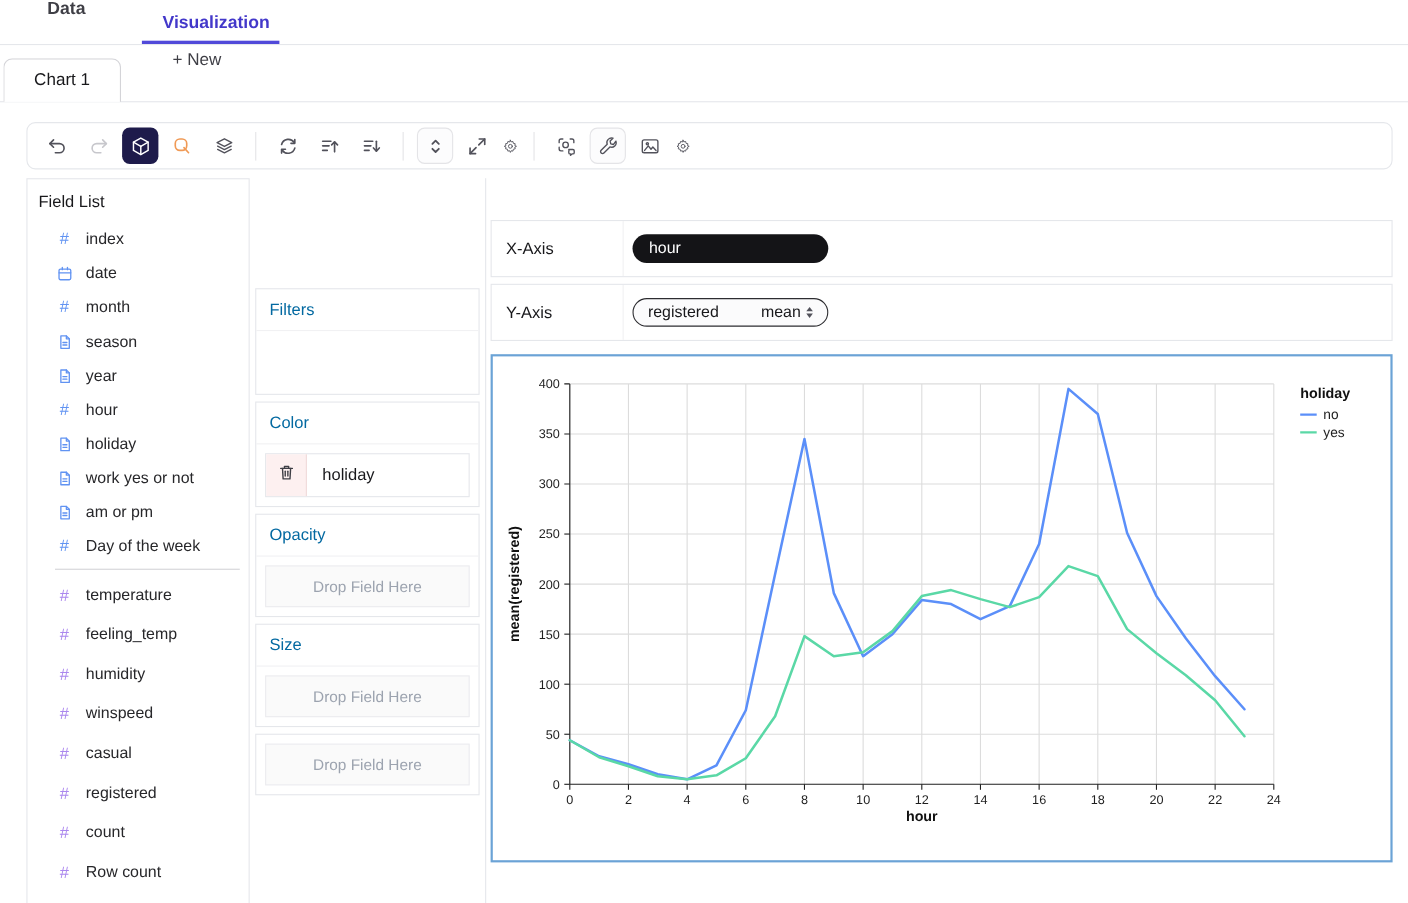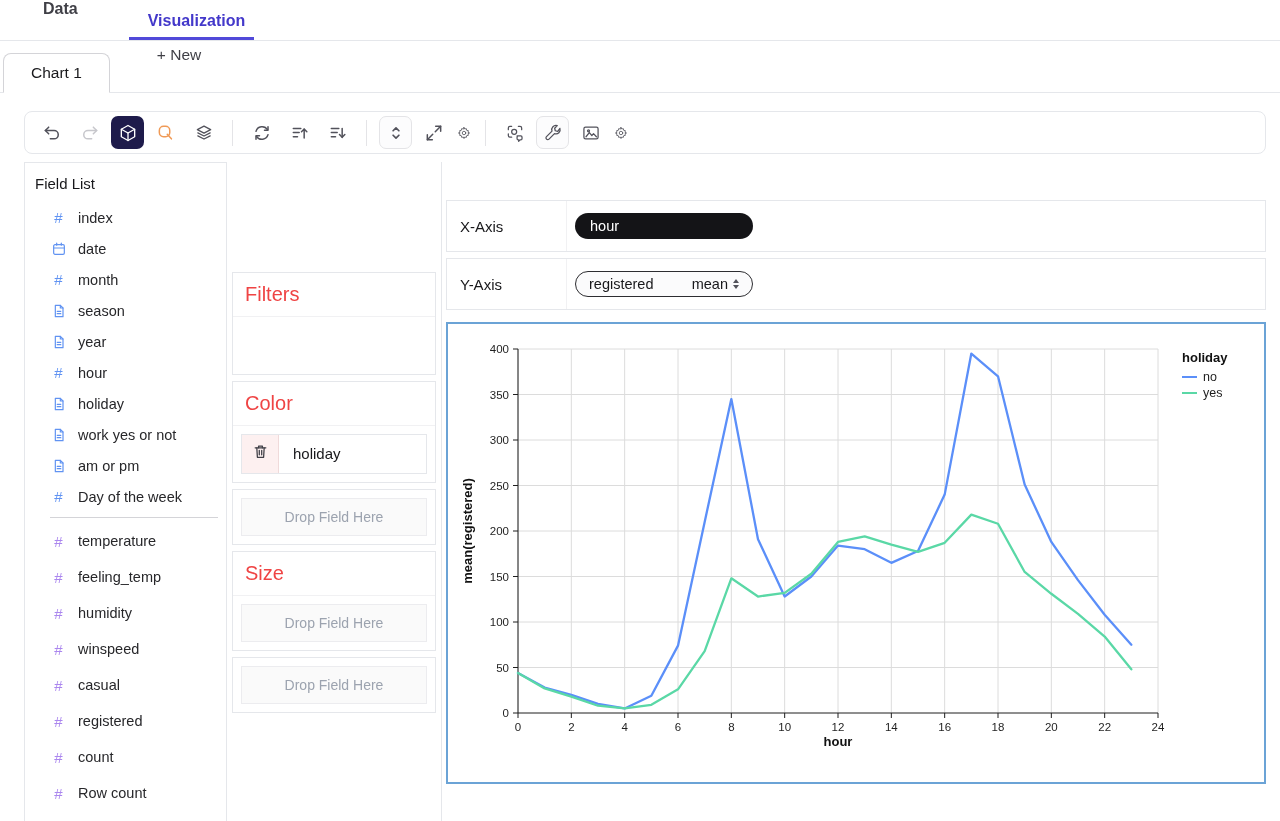--- a/index.html
+++ b/index.html
@@ -58,21 +58,21 @@
   .f-icon svg { width:16px; height:16px; }
   .f-icon.hash { font-size:15px; font-weight:400; }
   .dim .f-icon { color:#6193f2; }
   .mea .f-icon { color:#ab87ee; }
   .f-label { font-size:14.5px; color:#27272a; white-space:nowrap; }
   .f-divider { border:none; border-top:1px solid #d4d4d8; margin:5px 8px 5px 15px; }
 
   .encodings { width:204px; margin-left:5px; display:flex; flex-direction:column;
                gap:6px; }
   .section { border:1px solid #e5e7eb; background:#fff; }
-  .sec-h { padding:10px 12px; font-size:20px; color:#ef4444;
+  .sec-h { padding:10px 12px; font-size:15px; color:#0369a1;
            border-bottom:1px solid #f1f1f3; }
   .sec-empty { height:57px; }
   .dropzone { margin:8px; height:38px; border:1px solid #ececef; background:#fafafa;
               display:flex; align-items:center; justify-content:center;
               font-size:14px; color:#9ca3af; }
   .chip { margin:8px; border:1px solid #e5e7eb; height:40px; display:flex;
           align-items:stretch; background:#fff; }
   .chip-trash { width:37px; background:#fdf0f0; border-right:1px solid #f0dada;
                 display:flex; align-items:center; justify-content:center;
                 color:#3f3f46; cursor:pointer; }
@@ -420,20 +420,21 @@
                   <path d="M9.3 6.8 V4.3 h5.4 v2.5"></path>
                   <path d="M6.8 6.8 l0.8 13.4 h8.8 l0.8 -13.4"></path>
                   <path d="M10.3 10.5 v6.2"></path>
                   <path d="M13.7 10.5 v6.2"></path>
                 </svg></span>
           </span>
           <span class="chip-label">holiday</span>
         </div>
       </div>
       <div class="section">
+        <div class="sec-h">Opacity</div>
         <div class="dropzone">Drop Field Here</div>
       </div>
       <div class="section">
         <div class="sec-h">Size</div>
         <div class="dropzone">Drop Field Here</div>
       </div>
       <div class="section">
         <div class="dropzone">Drop Field Here</div>
       </div>
     </div>

